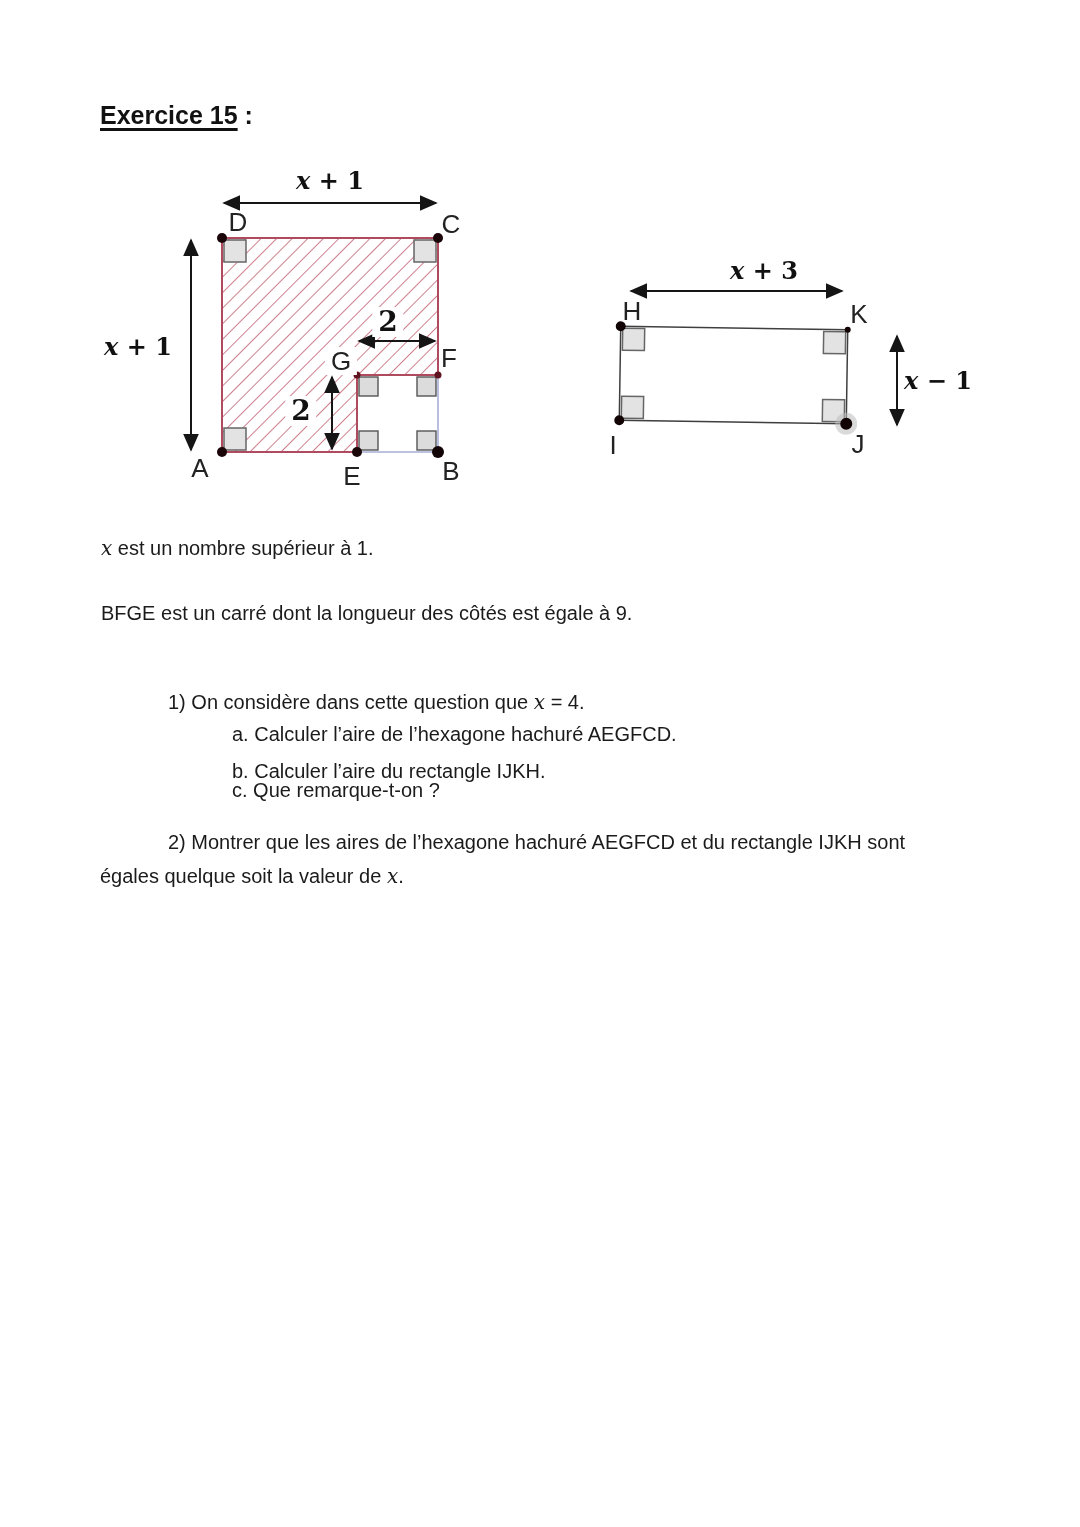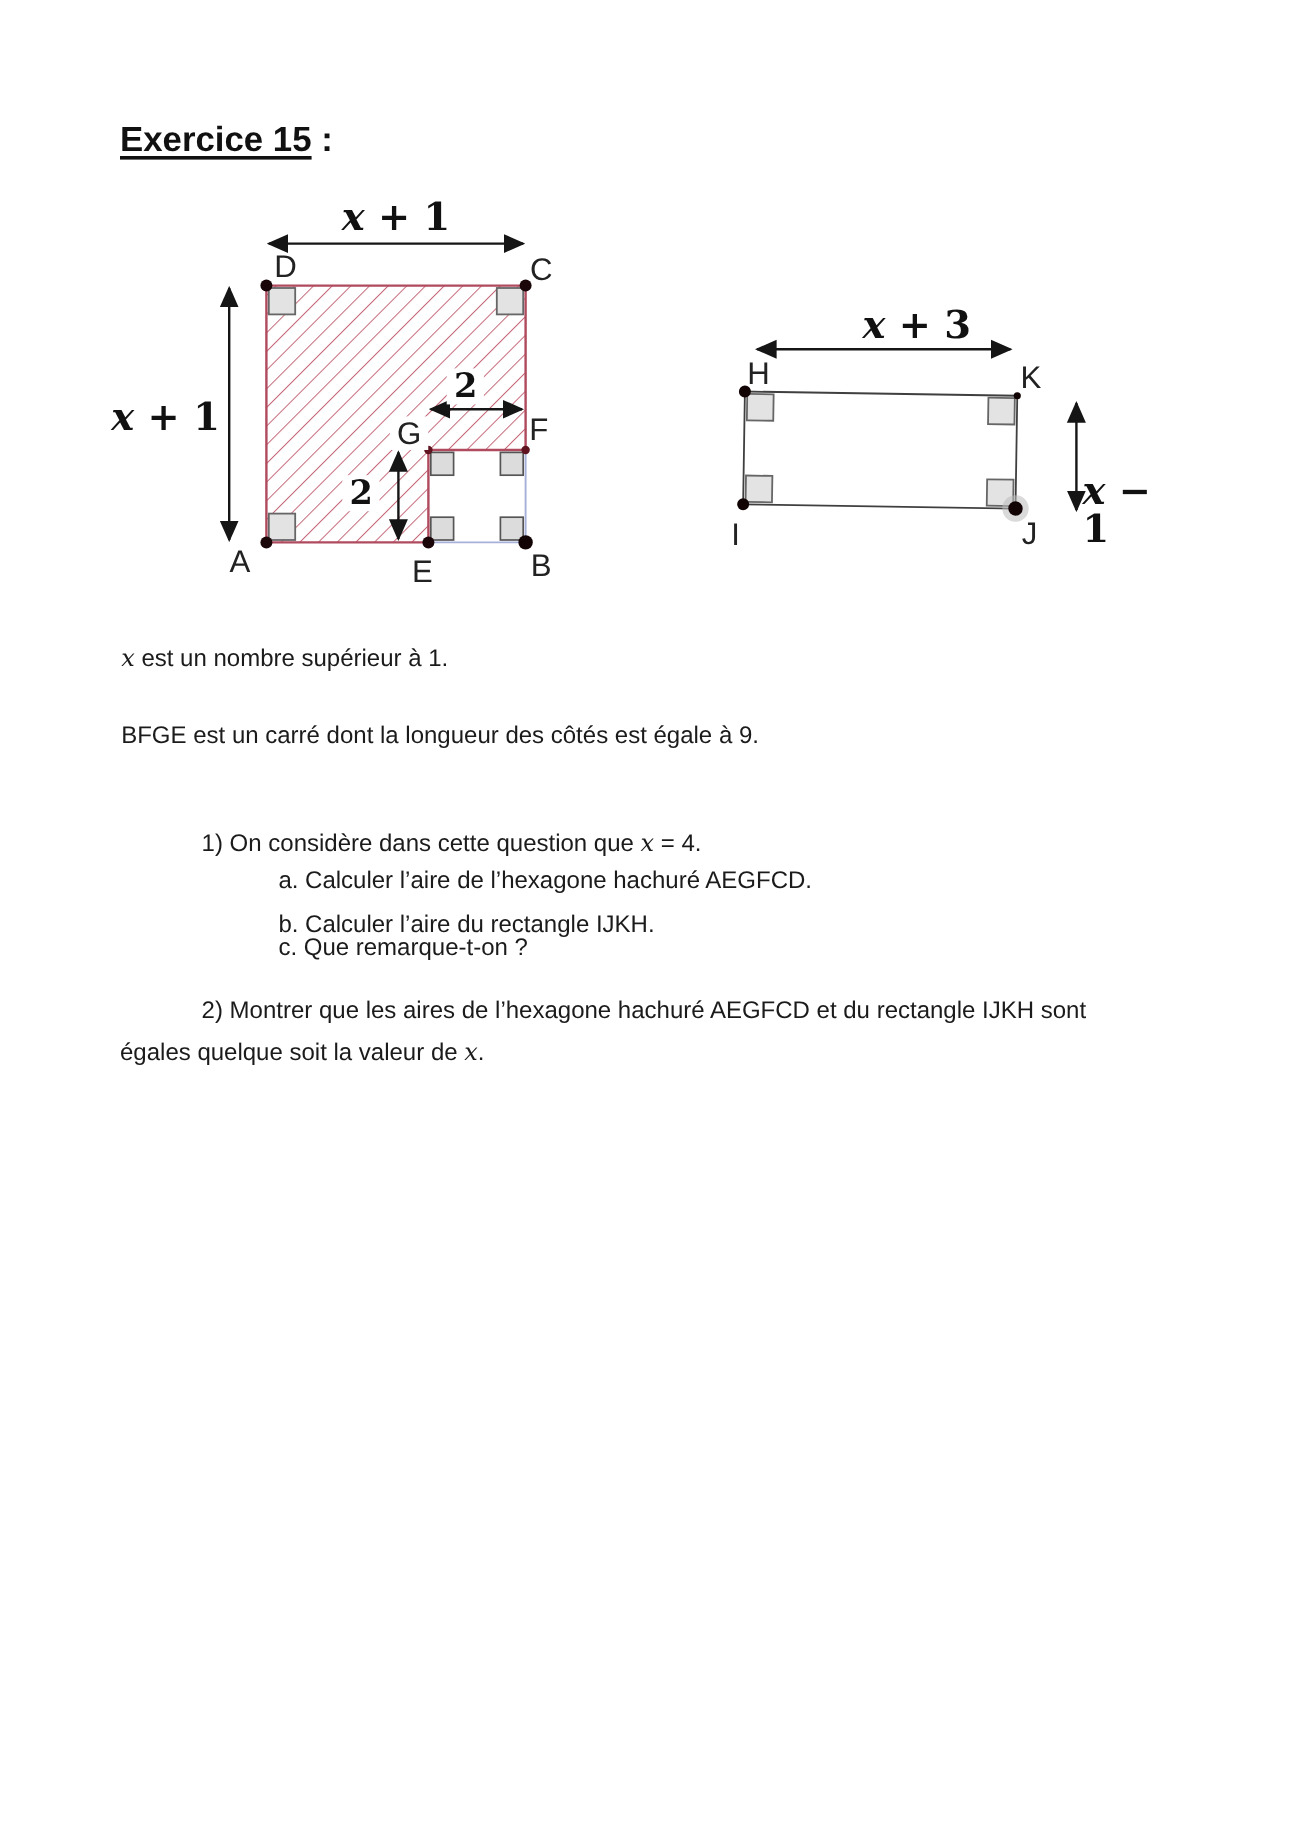--- a/index.html
+++ b/index.html
@@ -2,33 +2,33 @@
 <html><head>
 <meta charset="utf-8">
 <style>
   html,body{margin:0;padding:0;background:#fff;}
   .page{
     position:relative;width:1080px;height:1527px;background:#ffffff;
     font-family:"Liberation Sans",sans-serif;color:#1b1b1b;overflow:hidden;
   }
   .abs{position:absolute;white-space:nowrap;}
   .title{
-    font-size:29px;font-weight:700;color:#111;margin:0;
+    font-size:25px;font-weight:700;color:#111;margin:0;
   }
   .title-main{text-decoration:underline;text-decoration-thickness:2.5px;text-underline-offset:4px;}
   .body-line{font-size:20px;}
   .fig{position:absolute;}
   .fig svg{position:absolute;left:0;top:0;}
   .ptlbl{
     position:absolute;transform:translate(-50%,-50%);
     font-family:"Liberation Sans",sans-serif;font-size:26px;color:#222;line-height:1;
   }
   .dimlbl{
     position:absolute;transform:translate(-50%,-50%);
-    font-family:"DejaVu Serif",serif;font-weight:700;font-size:32px;color:#111;line-height:1;
+    font-family:"DejaVu Serif",serif;font-weight:700;font-size:24px;color:#111;line-height:1;
   }
   .dim2{font-size:28px;}
   .wbg{background:#ffffff;padding:1px 6px;}
   .mx{font-family:"DejaVu Serif",serif;font-style:italic;}
 </style>
 </head>
 <body>
 
 <div class="page">
 
@@ -107,21 +107,21 @@
         <circle cx="40" cy="182" r="5" fill="#120304"></circle>
         <circle cx="267" cy="182" r="6" fill="#120304"></circle>
         <circle cx="267" cy="88" r="3" fill="#120304"></circle>
       </g>
 
       <line x1="51" y1="51" x2="262" y2="51" stroke="#151515" stroke-width="2" marker-start="url(#ah2)" marker-end="url(#ah2)"></line>
       <line x1="317" y1="96" x2="317" y2="185" stroke="#151515" stroke-width="2" marker-start="url(#ah2)" marker-end="url(#ah2)"></line>
     </svg>
 
     <div class="dimlbl" style="left:141px;top:31px;margin-left:43px;"><span class="mx">x</span> + 3</div>
-    <div class="dimlbl" style="left:358px;top:141px;margin-top:44px;"><span class="mx">x</span> − 1</div>
+    <div class="dimlbl" style="left:358px;top:141px;"><span class="mx">x</span> − 1</div>
 
     <div class="ptlbl" style="left:52px;top:71px;">H</div>
     <div class="ptlbl" style="left:279px;top:74px;">K</div>
     <div class="ptlbl" style="left:33px;top:205px;">I</div>
     <div class="ptlbl" style="left:278px;top:204px;">J</div>
   </div>
 
   <div class="body-line abs" style="left:101px;top:536px;"><span class="mx">x</span> est un nombre supérieur à 1.</div>
   <div class="body-line abs" style="left:101px;top:602px;">BFGE est un carré dont la longueur des côtés est égale à 9.</div>
 

